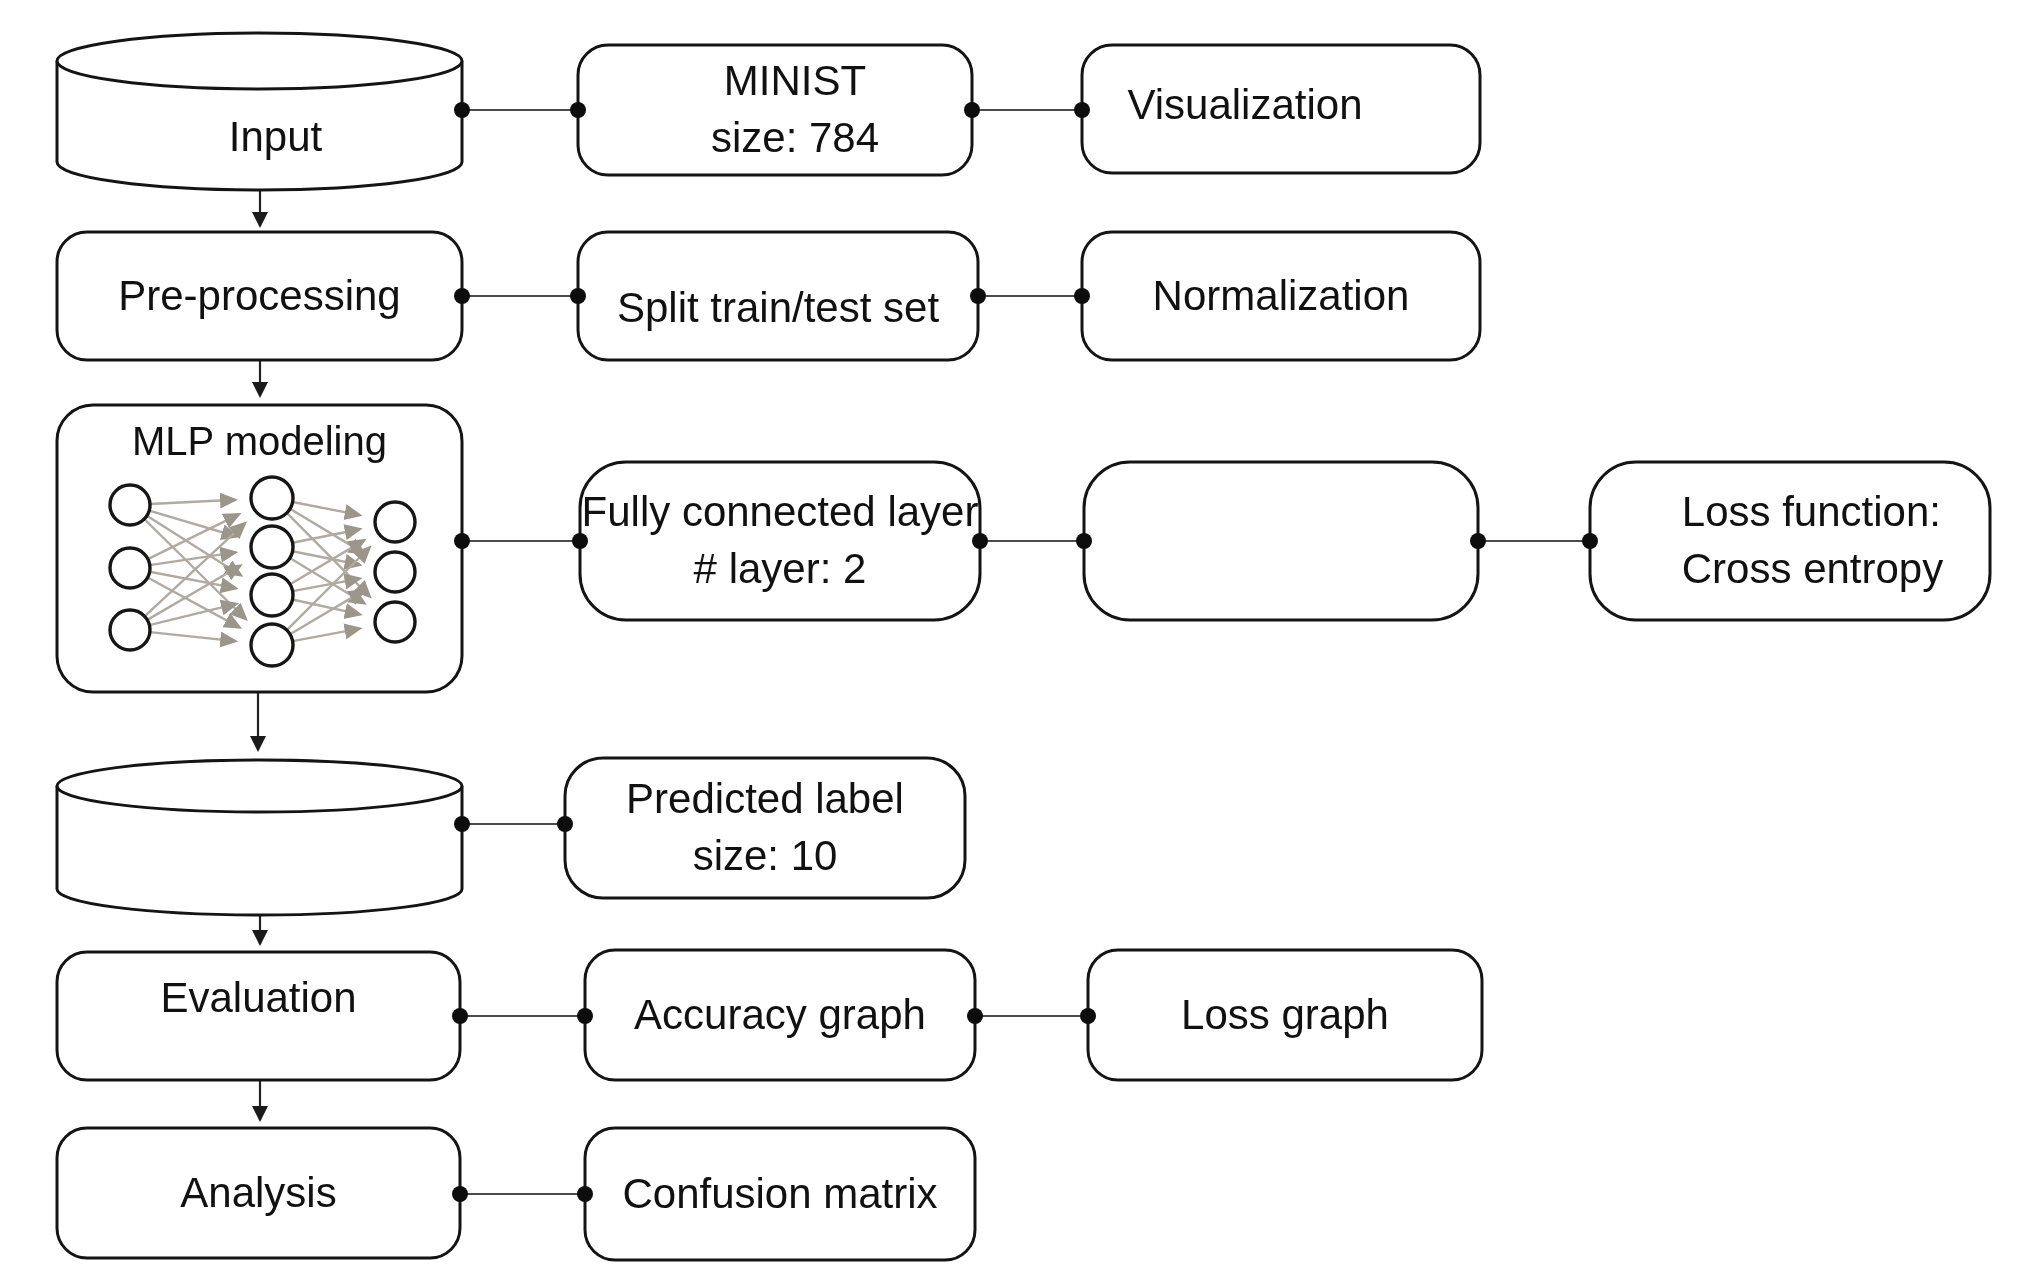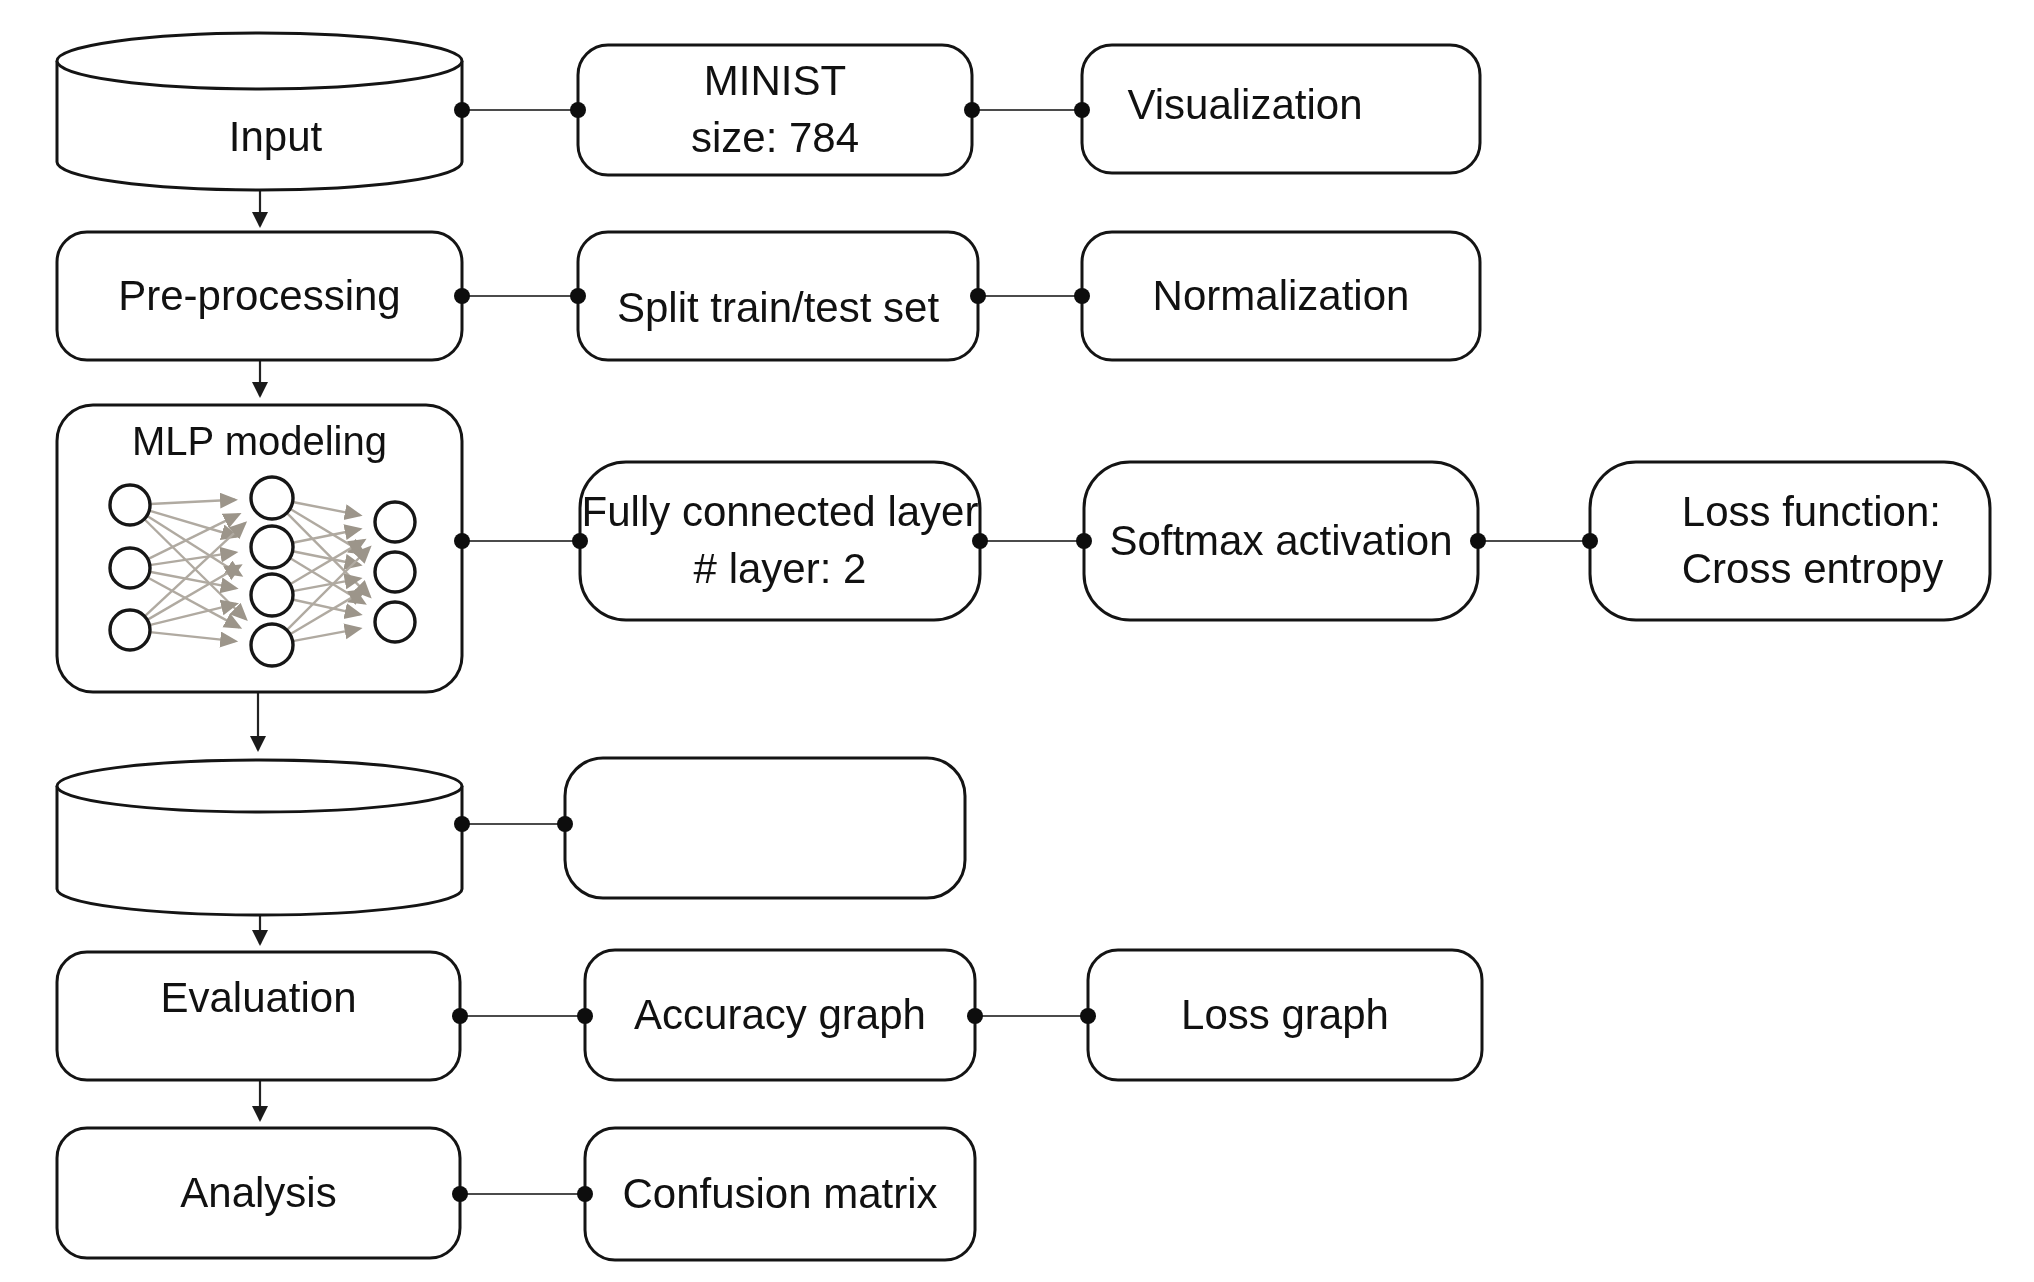--- a/index.html
+++ b/index.html
@@ -140,30 +140,31 @@
     <circle class="dot" cx="565" cy="824" r="8"></circle>
     <circle class="dot" cx="460" cy="1016" r="8"></circle>
     <circle class="dot" cx="585" cy="1016" r="8"></circle>
     <circle class="dot" cx="975" cy="1016" r="8"></circle>
     <circle class="dot" cx="1088" cy="1016" r="8"></circle>
     <circle class="dot" cx="460" cy="1194" r="8"></circle>
     <circle class="dot" cx="585" cy="1194" r="8"></circle>
   </svg>
 
   <div class="node-label" style="left:57px;   top:100px;  width:405px; height:75px;padding-left:32px;">Input</div>
-  <div class="node-label" style="left:578px;  top:45px;   width:394px; height:130px;">MINIST
+  <div class="node-label" style="left:598px;  top:45px;   width:394px; height:130px;">MINIST
 size: 784</div>
   <div class="node-label" style="left:1046px; top:45px;   width:398px; height:120px;">Visualization</div>
   <div class="node-label" style="left:57px;   top:232px;  width:405px; height:128px;">Pre-processing</div>
   <div class="node-label" style="left:578px;  top:232px;  width:400px; height:152px;">Split train/test set</div>
   <div class="node-label" style="left:1082px; top:232px;  width:398px; height:128px;">Normalization</div>
   <div class="node-label title-label" style="left:57px; top:412px; width:405px; height:58px;">MLP modeling</div>
   <div class="node-label" style="left:570px;  top:462px;  width:420px; height:158px;">Fully connected layer
 # layer: 2</div>
-  <div class="node-label" style="left:1084px; top:462px;  width:394px; height:158px;">Softmax activation</div>
   <div class="node-label left-text" style="left:1590px; top:462px; width:400px; height:158px;padding-left:45px;">Loss function:
 Cross entropy</div>
+  <div class="node-label" style="left:565px;  top:758px;  width:400px; height:140px;">Predicted label
+size: 10</div>
   <div class="node-label" style="left:57px;   top:952px;  width:403px; height:93px;">Evaluation</div>
   <div class="node-label" style="left:585px;  top:950px;  width:390px; height:130px;">Accuracy graph</div>
   <div class="node-label" style="left:1088px; top:950px;  width:394px; height:130px;">Loss graph</div>
   <div class="node-label" style="left:57px;   top:1128px; width:403px; height:130px;">Analysis</div>
   <div class="node-label" style="left:585px;  top:1128px; width:390px; height:132px;">Confusion matrix</div>
 </div>
 
 </body></html>

